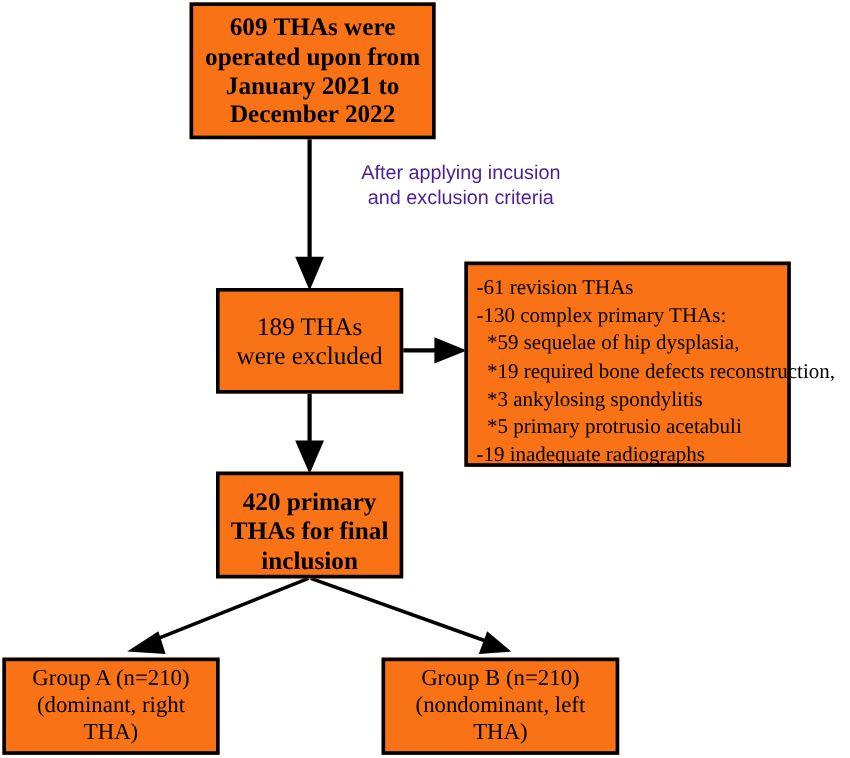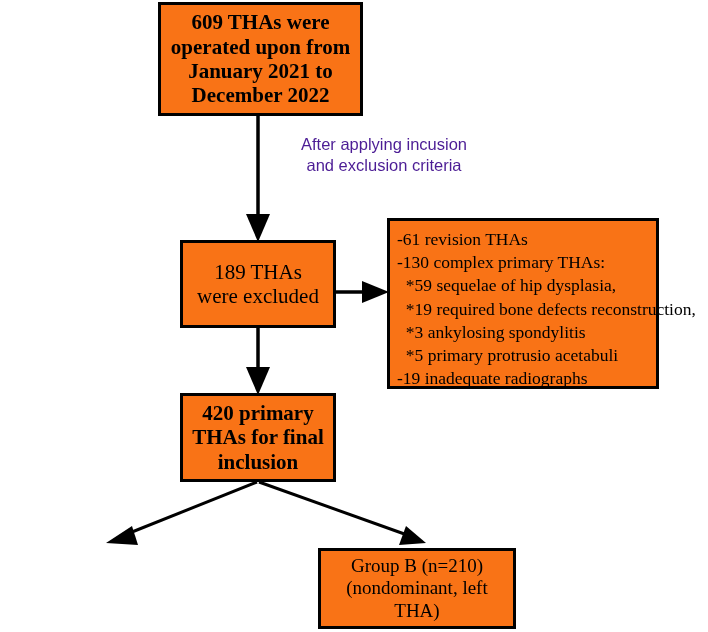--- a/index.html
+++ b/index.html
@@ -55,20 +55,21 @@
     line-height: 1.325;
     margin-top: 16px;
   }
   #box-exclusion-detail .line {
     white-space: pre;
     display: block;
   }
   #box-final {
     left: 180px; top: 393px; width: 156px; height: 89px;
     font-size: 21px;
+    align-items: flex-end;
   }
   #box-group-a {
     left: 2px; top: 548px; width: 181px; height: 81px;
     font-size: 19px;
   }
   #box-group-b {
     left: 318px; top: 548px; width: 198px; height: 81px;
     font-size: 19px;
   }
   
@@ -138,19 +139,23 @@
     <span class="line">  *5 primary protrusio acetabuli</span>
     <span class="line">-19 inadequate radiographs</span>
   </div>
 
   <div class="box bold" id="box-final">
     <span class="txt">420 primary
 THAs for final
 inclusion</span>
   </div>
 
+  <div class="box" id="box-group-a">
+    <span class="txt">Group A (n=210)
+(dominant, right THA)</span>
+  </div>
 
   <div class="box" id="box-group-b">
     <span class="txt">Group B (n=210)
 (nondominant, left THA)</span>
   </div>
 
 </div>
 
 </body></html>

